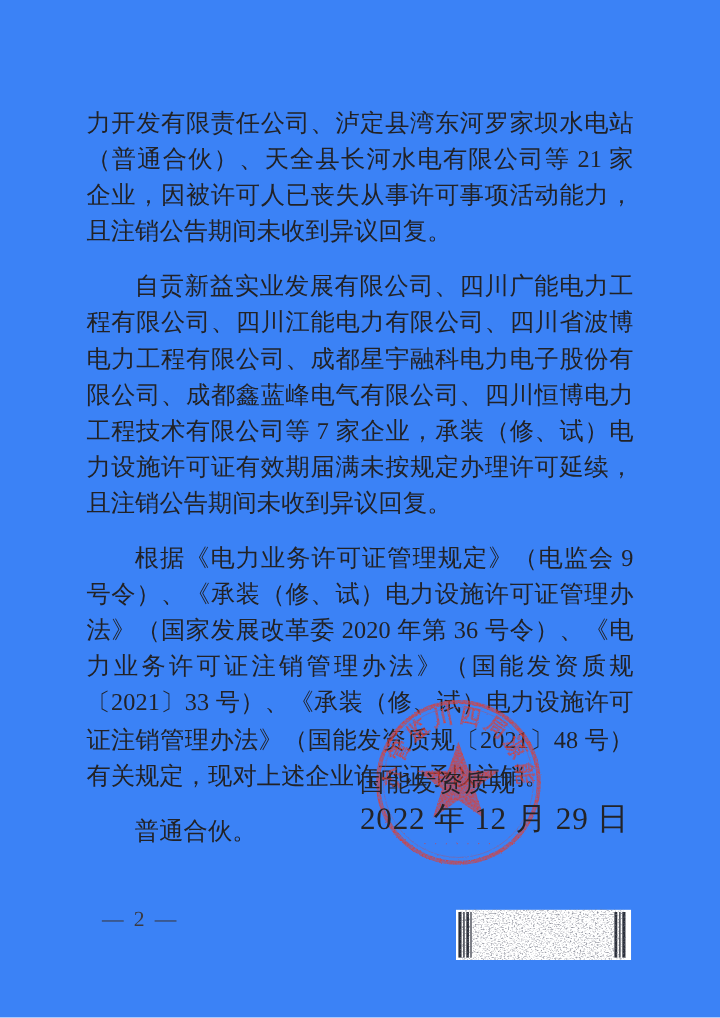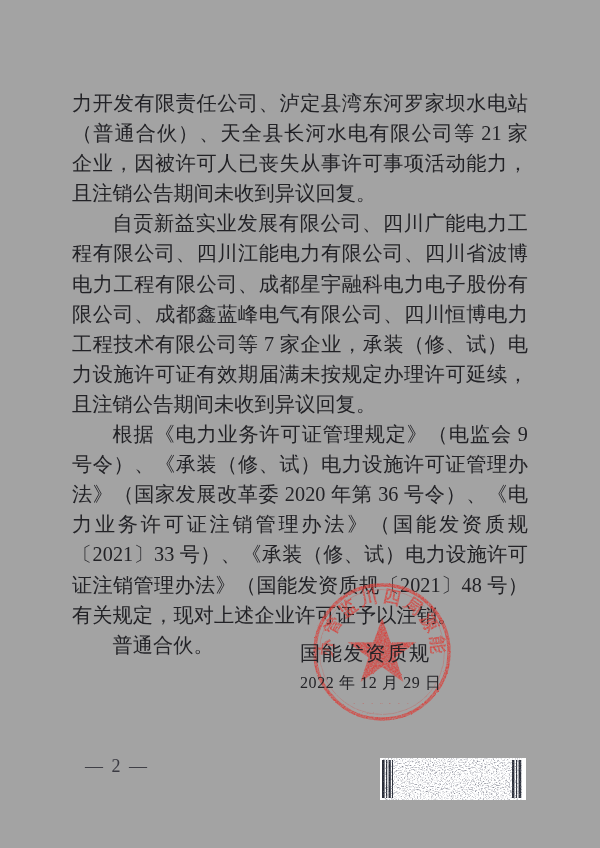--- a/index.html
+++ b/index.html
@@ -13,21 +13,21 @@
     height: 848px;
     position: relative;
     overflow: hidden;
     font-family: "Liberation Serif", "DejaVu Serif", serif;
     color: #1d1d1f;
   }
 
   #page {
     position: absolute;
     inset: 0;
-    background: #a3a3a3;
+    background: #3b82f6;
   }
 
   
   #doc-body {
     position: absolute;
     left: 72px;
     top: 88px;
     width: 456px;
   }
 
@@ -38,21 +38,21 @@
     text-align: justify;
     text-justify: inter-character;
     letter-spacing: 0.1px;
     color: #222226;
     font-family: "Liberation Serif", "DejaVu Serif", serif;
   }
   .para.indent {
     text-indent: 2em;
   }
   .para + .para {
-    margin-top: 0px;
+    margin-top: 16px;
   }
 
   
   #doc-body, #signature-block, #page-footer {
     -webkit-font-smoothing: antialiased;
     text-rendering: optimizeLegibility;
   }
 
   
   #signature-block {
@@ -83,21 +83,21 @@
     letter-spacing: 1.6px;
     color: #232327;
     white-space: nowrap;
   }
 
   #date-line {
     position: absolute;
     left: 300px;
     top: 110px;
     width: 230px;
-    font-size: 16px;
+    font-size: 26px;
     line-height: 26px;
     letter-spacing: 0.6px;
     color: #232327;
     white-space: nowrap;
   }
 
   
   #page-footer {
     position: absolute;
     left: 0;

